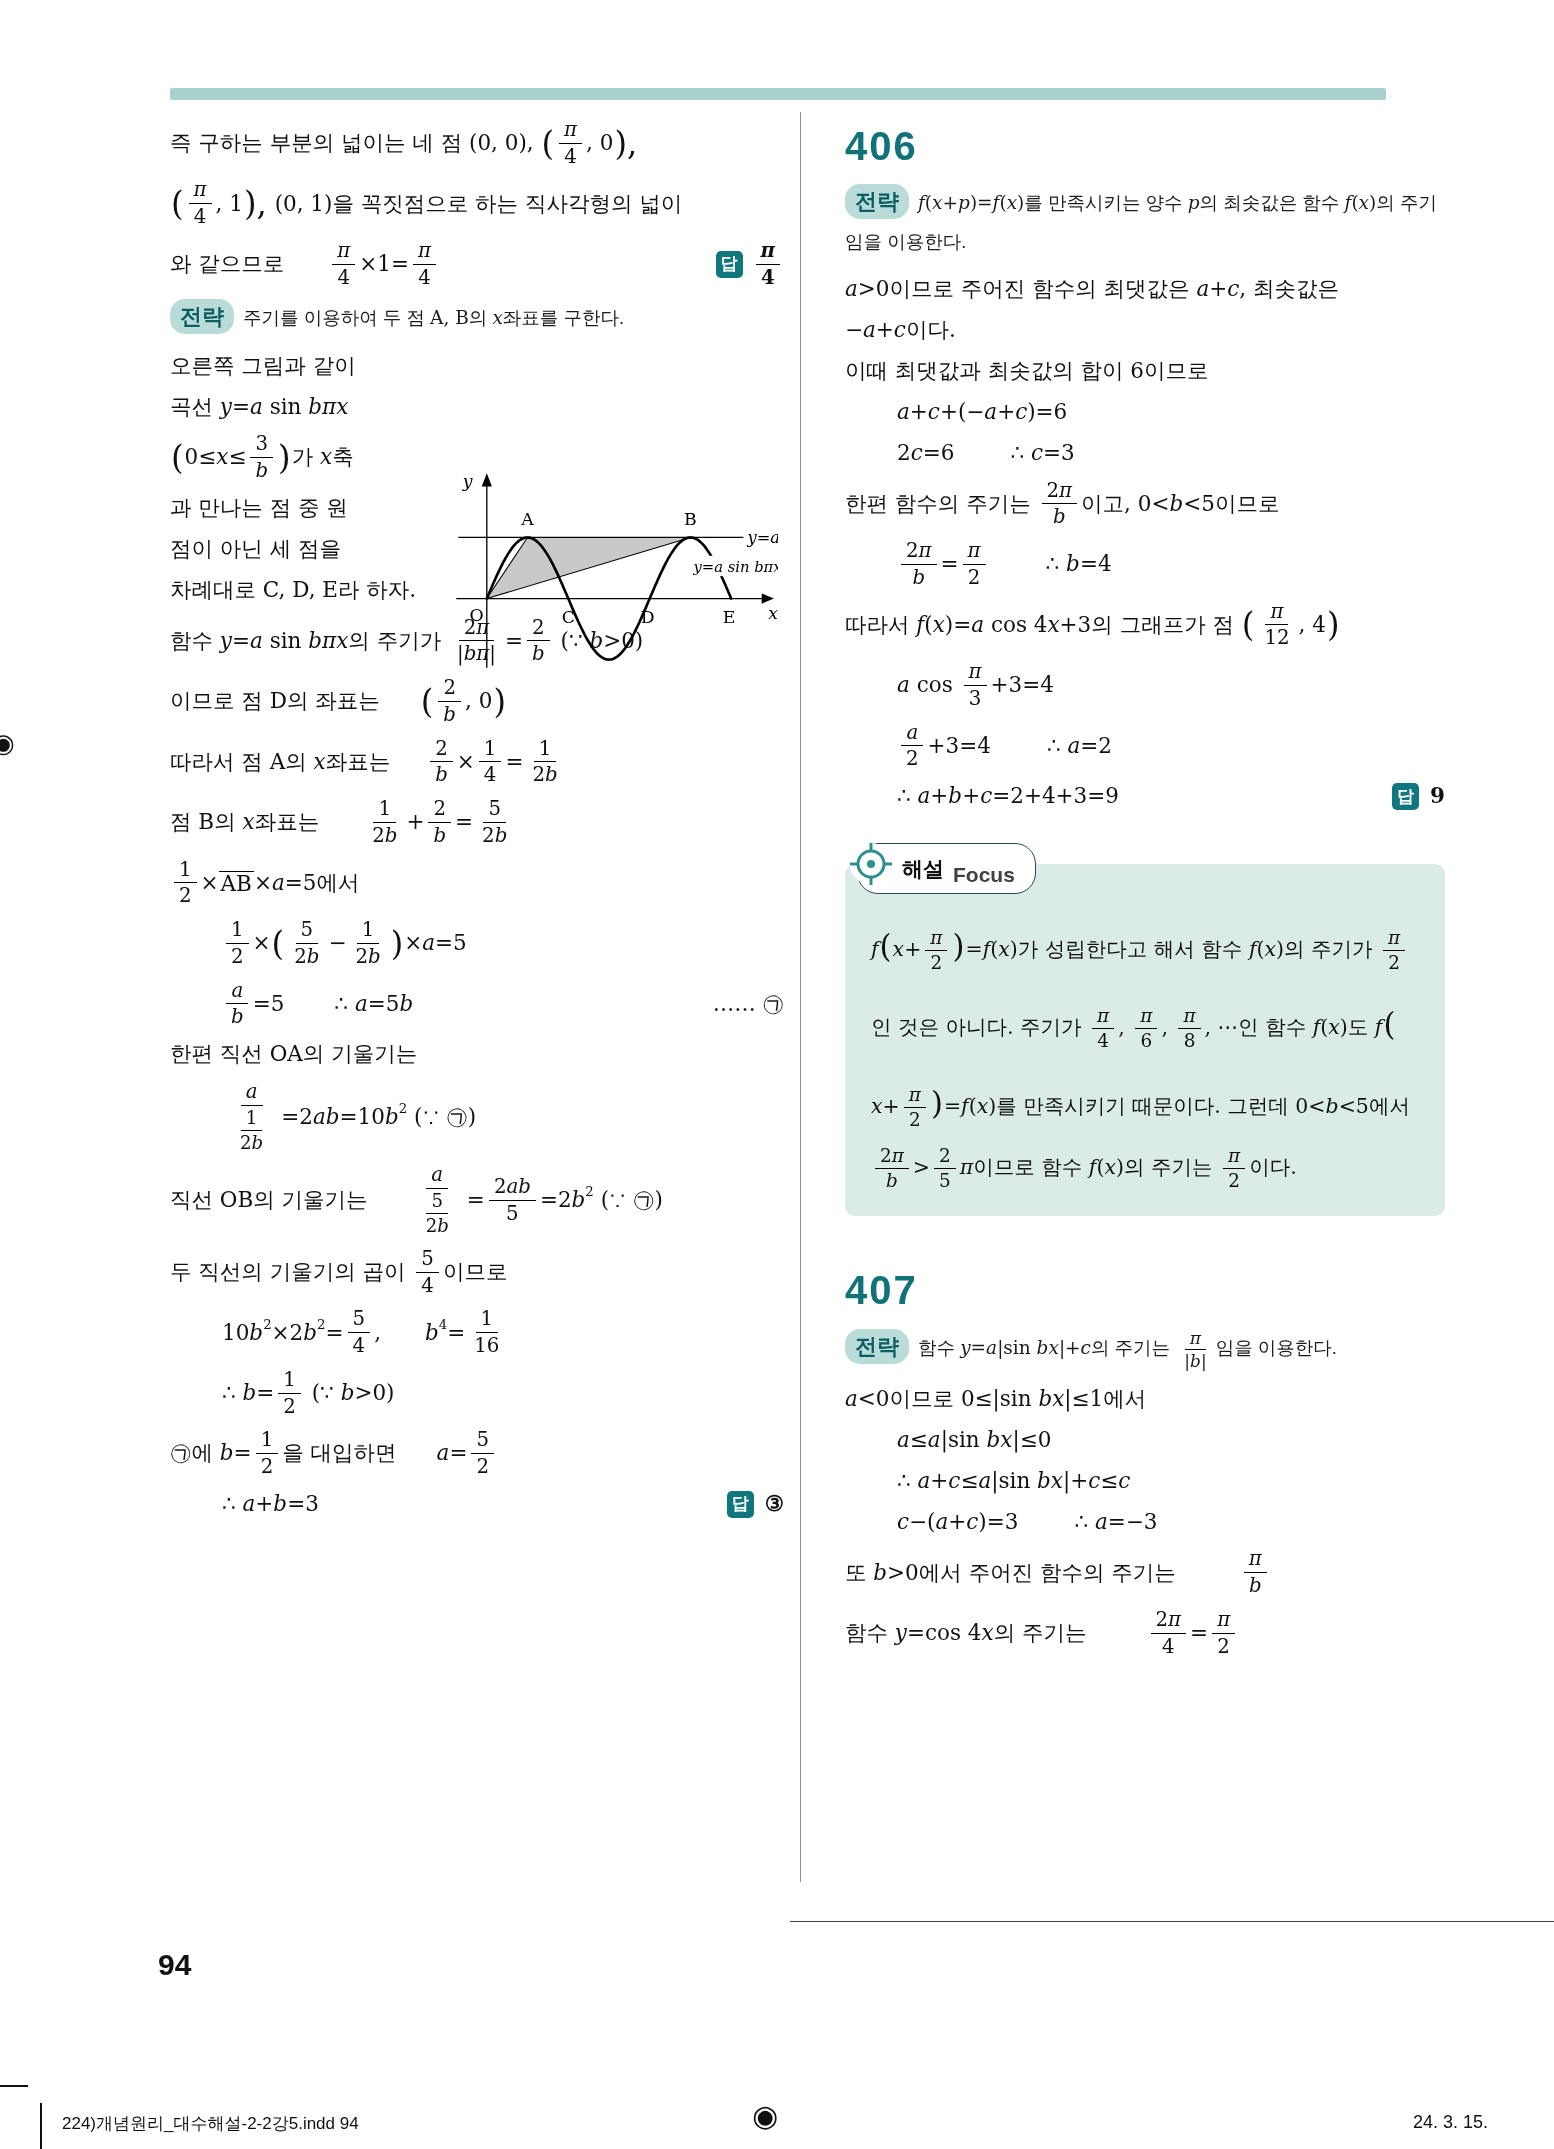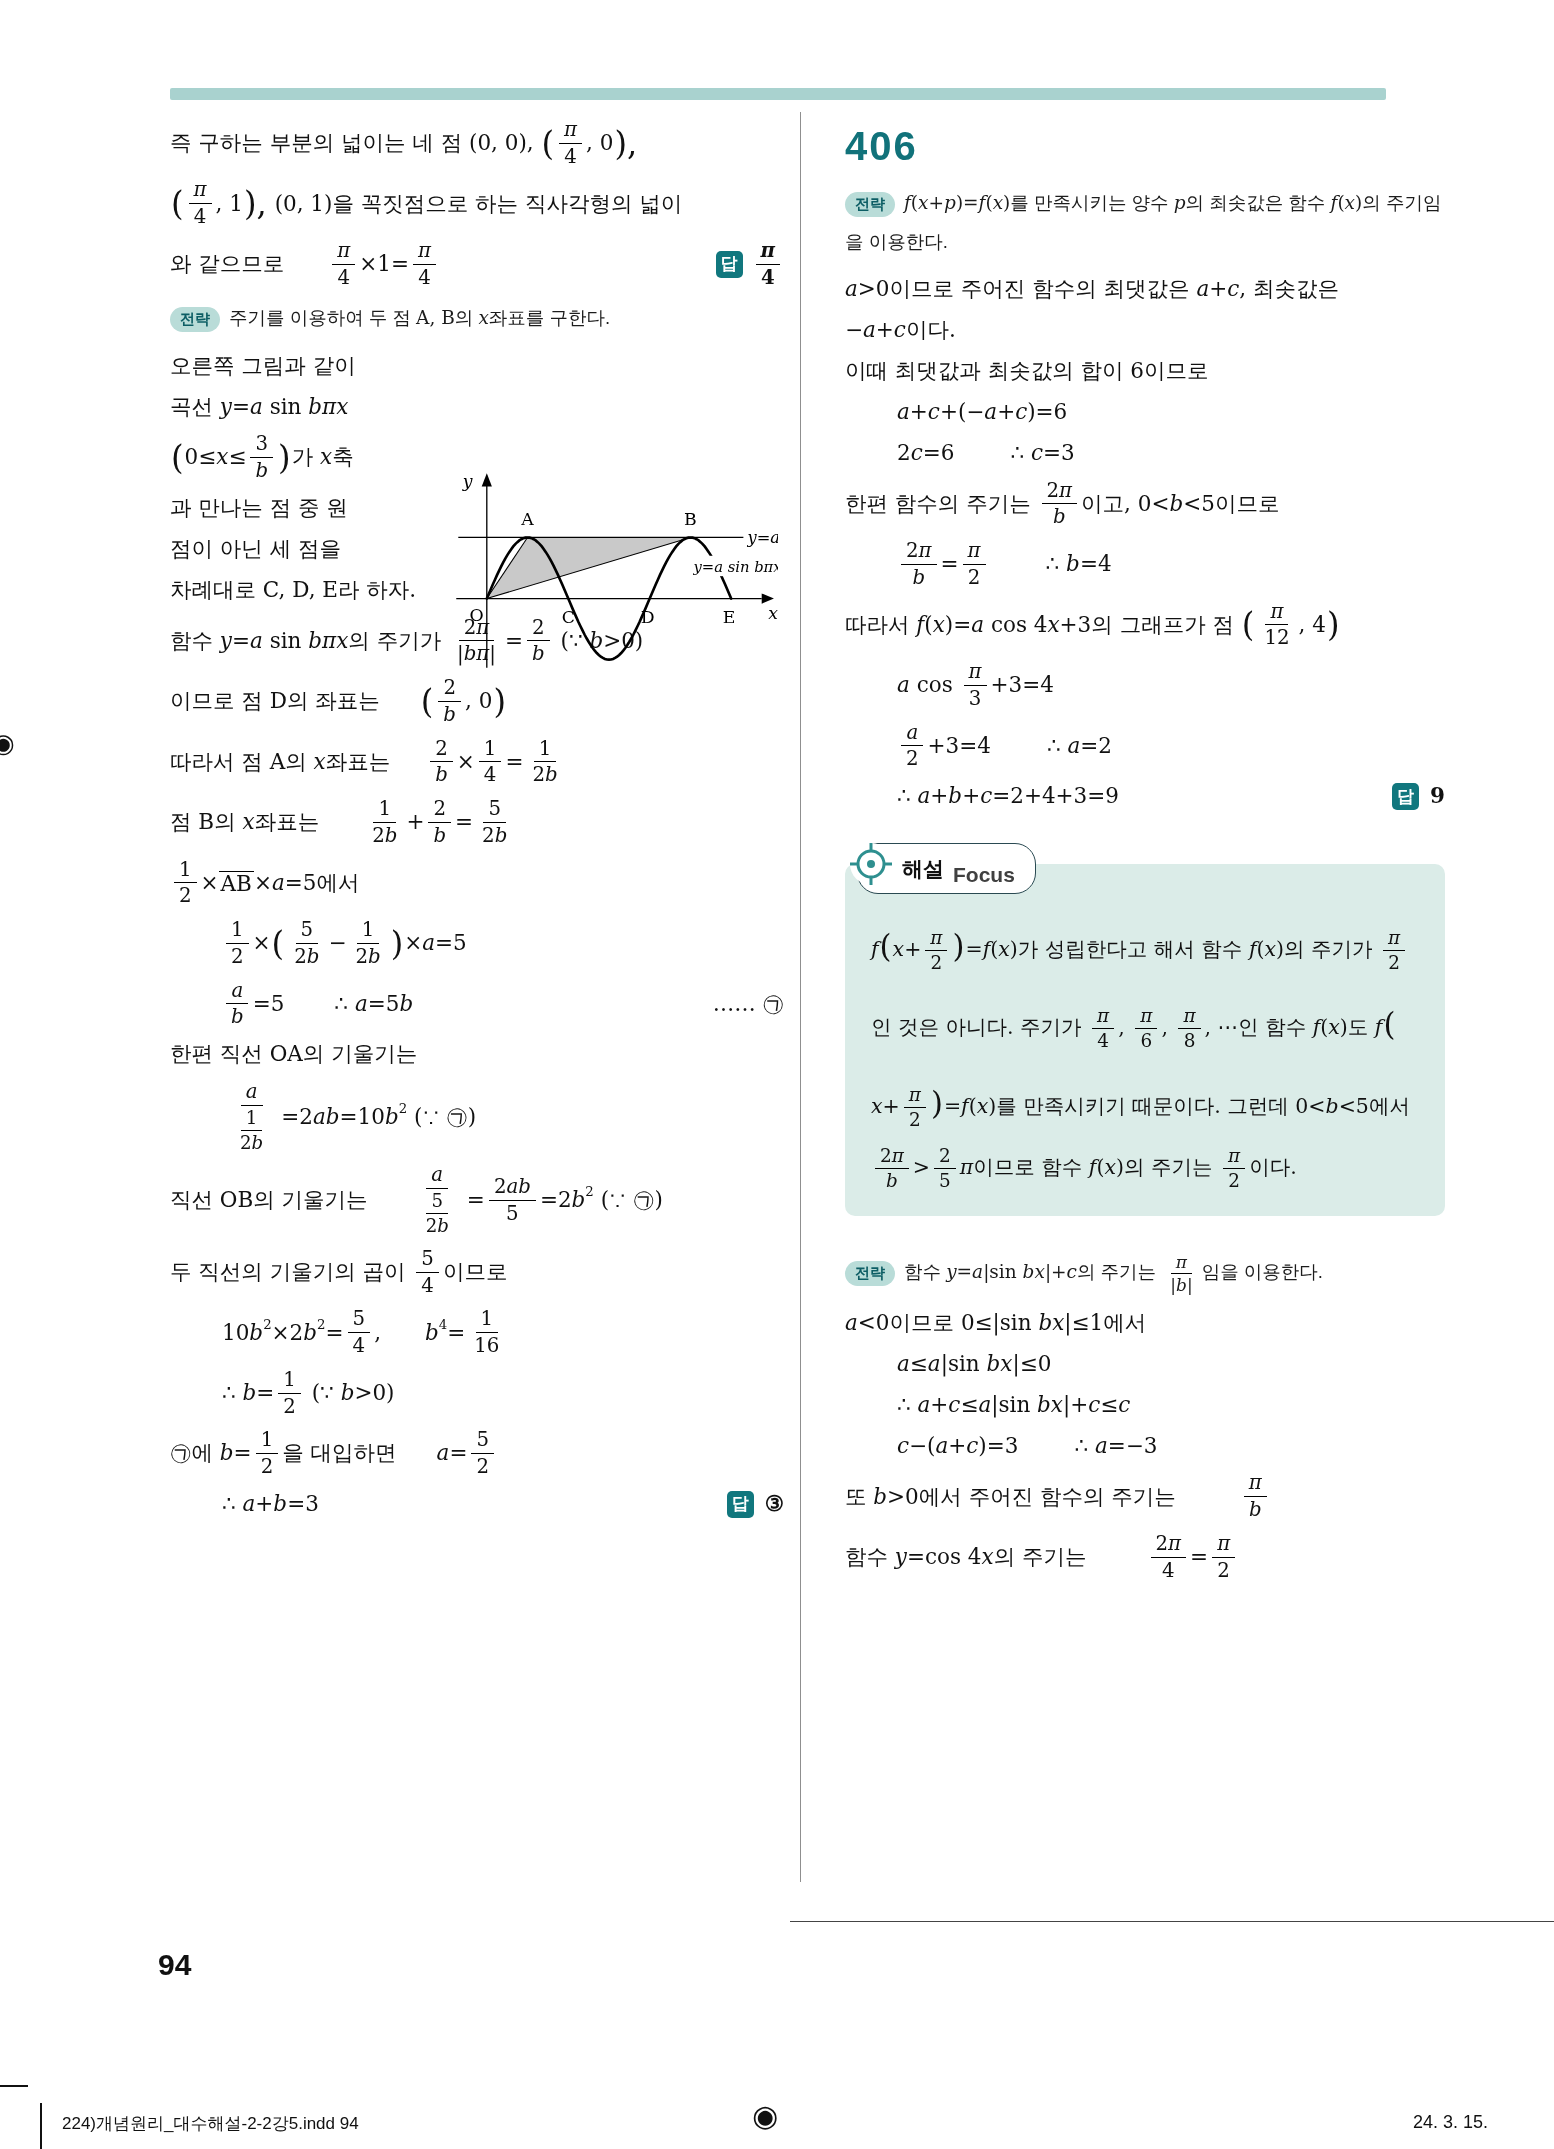--- a/index.html
+++ b/index.html
@@ -19,21 +19,21 @@
   .prob-num{font-family:"Liberation Sans",sans-serif;font-weight:800;font-size:40px;
             color:#11727a;letter-spacing:2px;margin:0;}
   #h405{margin:30px 0 8px;}
   #h406{margin:0 0 10px;}
   #h407{margin:46px 0 10px;}
 
   
   .strategy{font-family:"Liberation Sans",sans-serif;font-size:18.5px;color:#1c1c1c;
             line-height:2.1;margin:4px 0 12px;}
   .strategy .pill{display:inline-block;background:#b9dcd8;color:#0c5d64;font-weight:bold;
-                  border-radius:15px;padding:1px 10px;margin-right:9px;font-size:15px;line-height:1.5;}
+                  border-radius:15px;padding:1px 10px;margin-right:9px;font-size:22px;line-height:1.5;}
   .strategy .seg-k{font-family:"Liberation Sans",sans-serif;}
 
   
   .line{display:flex;align-items:center;margin:10px 0;min-height:31px;}
   .line > span{white-space:pre;}
   .line.ind{margin-left:52px;}
   .seg-k,.seg-r{font-family:"DejaVu Serif","Liberation Serif",serif;}
   .seg-m{font-family:"DejaVu Serif","Liberation Serif",serif;font-style:italic;}
   .seg-sup{font-size:0.62em;position:relative;top:-0.55em;}
   .seg-bp{font-size:1.5em;font-weight:300;display:inline-block;margin:0 1px;transform:scaleY(1.05);}
@@ -529,20 +529,21 @@
           </span><span class="seg-m">π</span><span class="seg-k">이므로 함수 </span><span class="seg-m">f</span><span class="seg-r">(</span><span class="seg-m">x</span><span class="seg-r">)</span><span class="seg-k">의 주기는 </span><span class="frac">
             <span class="num">
               <span class="seg-m">π</span>
             </span>
             <span class="den">
               <span class="seg-r">2</span>
             </span>
           </span><span class="seg-k">이다.</span></div>
     </div>
 
+    <h2 class="prob-num" id="h407">407</h2>
     <div class="strategy">
       <span class="pill">전략</span><span><span class="seg-k">함수 </span><span class="seg-m">y</span><span class="seg-r">=</span><span class="seg-m">a</span><span class="seg-r">|sin </span><span class="seg-m">bx</span><span class="seg-r">|+</span><span class="seg-m">c</span><span class="seg-k">의 주기는 </span><span class="frac">
             <span class="num">
               <span class="seg-m">π</span>
             </span>
             <span class="den">
               <span class="seg-r">|</span>
               <span class="seg-m">b</span>
               <span class="seg-r">|</span>
             </span>

